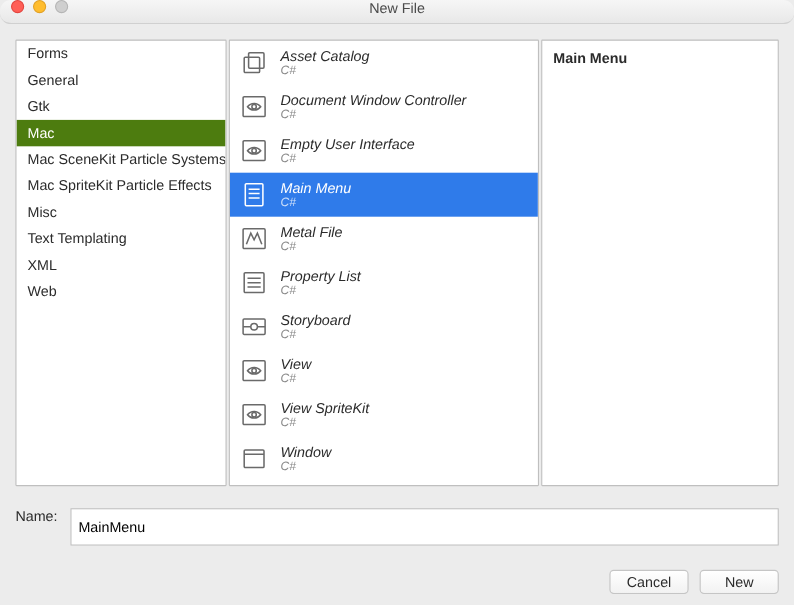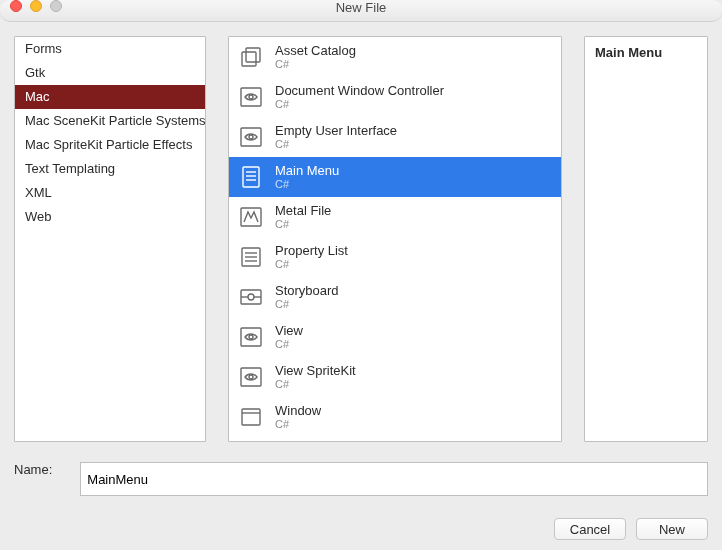--- a/index.html
+++ b/index.html
@@ -39,43 +39,43 @@
     color: #4a4a4a;
   }
   .content {
     padding: 14px 14px 10px 14px;
     display: flex;
     flex-direction: column;
     height: calc(550px - 22px);
   }
   .panes {
     display: flex;
-    gap: 22px;
+    gap: 2px;
     height: 416px;
   }
   .pane {
     background: #fff;
     border: 1px solid #bfbfbf;
     border-radius: 1px;
     overflow: hidden;
   }
   .pane-left { width: 192px; }
-  .pane-mid  { width: 334px; }
+  .pane-mid  { width: 282px; font-style: italic; }
   .pane-right{ flex: 1; padding: 8px 10px; }
   .cat-list, .tpl-list { list-style:none; }
   .cat-item {
     padding: 3px 10px;
     font-size: 13px;
     line-height: 18px;
     white-space: nowrap;
     overflow: hidden;
     cursor: default;
   }
   .cat-item.selected {
-    background: #7f1d1d;
+    background: #4d7c0f;
     color: #fff;
   }
   .tpl-item {
     display: flex;
     align-items: center;
     gap: 10px;
     padding: 4px 8px 4px 8px;
     height: 40px;
     cursor: default;
   }
@@ -100,21 +100,20 @@
   }
   .name-label { font-size:13px; color:#2b2b2b;}
   .name-input {
     flex:1;
     height: 22px;
     border: 1px solid #bfbfbf;
     background:#fff;
     font-size:13px;
     padding: 16px 6px;
     outline:none;
-    margin-left:16px;
   }
   .button-row {
     display:flex;
     justify-content:flex-end;
     gap:10px;
     margin-top: 22px;
   }
   .btn {
     min-width: 72px;
     height: 22px;
@@ -139,24 +138,26 @@
   </div>
   <div class="title">New File</div>
 </div>
 
 <div class="content">
   <div class="panes">
 
     <div class="pane pane-left">
       <ul class="cat-list" id="cat-list">
           <li class="cat-item">Forms</li>
+          <li class="cat-item">General</li>
           <li class="cat-item">Gtk</li>
           <li class="cat-item selected">Mac</li>
           <li class="cat-item">Mac SceneKit Particle Systems</li>
           <li class="cat-item">Mac SpriteKit Particle Effects</li>
+          <li class="cat-item">Misc</li>
           <li class="cat-item">Text Templating</li>
           <li class="cat-item">XML</li>
           <li class="cat-item">Web</li>
         </ul>
     </div>
 
     <div class="pane pane-mid">
       <ul class="tpl-list" id="tpl-list">
           <li class="tpl-item">
             <div class="tpl-icon">

